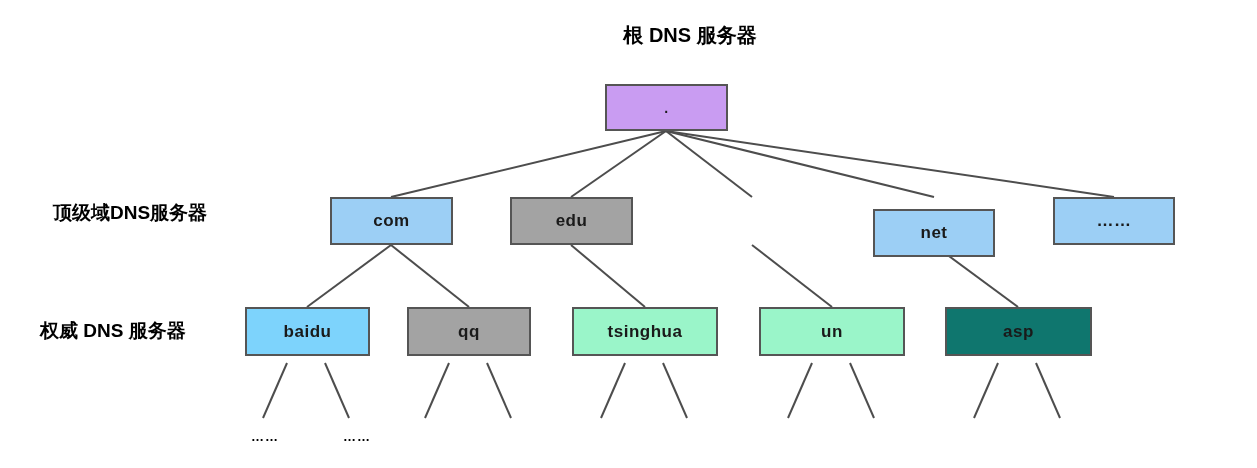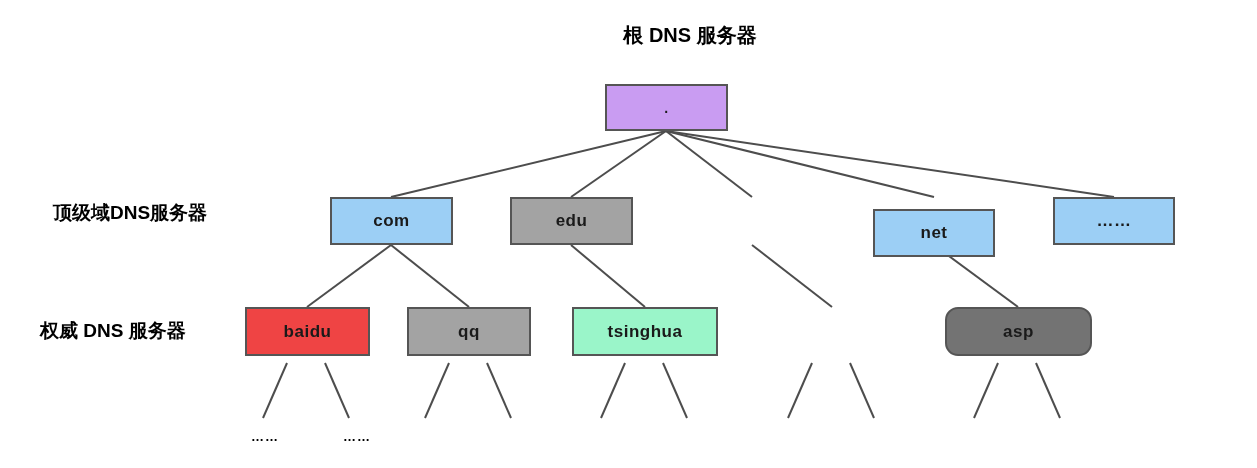--- a/index.html
+++ b/index.html
@@ -111,21 +111,22 @@
   <div class="row-label row-label-auth">权威 DNS 服务器</div>
   <div class="row-label row-label-tld">顶级域DNS服务器</div>
 
   <div class="node node-root" style="background-color: rgb(201, 156, 242); border-color: rgb(85, 85, 85);">.</div>
 
   <div class="node node-com" style="background-color: rgb(156, 207, 245); border-color: rgb(85, 85, 85);">com</div>
   <div class="node node-edu" style="background-color: #a3a3a3; border-color: rgb(85, 85, 85);">edu</div>
   <div class="node node-net" style="background-color: rgb(156, 207, 245); border-color: rgb(85, 85, 85);">net</div>
   <div class="node node-tld-more" style="background-color: rgb(156, 207, 245); border-color: rgb(85, 85, 85);">……</div>
 
-  <div class="node node-baidu" style="background-color: #ef4444; border-color: rgb(85, 85, 85);">baidu</div>
+  <div class="node node-baidu" style="background-color: #7dd3fc; border-color: rgb(85, 85, 85);">baidu</div>
   <div class="node node-qq" style="background-color: #a3a3a3; border-color: rgb(85, 85, 85);">qq</div>
   <div class="node node-tsinghua" style="background-color: rgb(154, 245, 201); border-color: rgb(85, 85, 85);">tsinghua</div>
-  <div class="node node-asp" style="background-color: #737373; border-color: rgb(85, 85, 85); border-radius: 13px;">asp</div>
+  <div class="node node-un" style="background-color: rgb(154, 245, 201); border-color: rgb(85, 85, 85);">un</div>
+  <div class="node node-asp" style="background-color: #0f766e; border-color: rgb(85, 85, 85);">asp</div>
 
   <div class="ellipsis-text ellipsis-left">……</div>
   <div class="ellipsis-text ellipsis-right">……</div>
 
 </div>
 
 </body></html>

